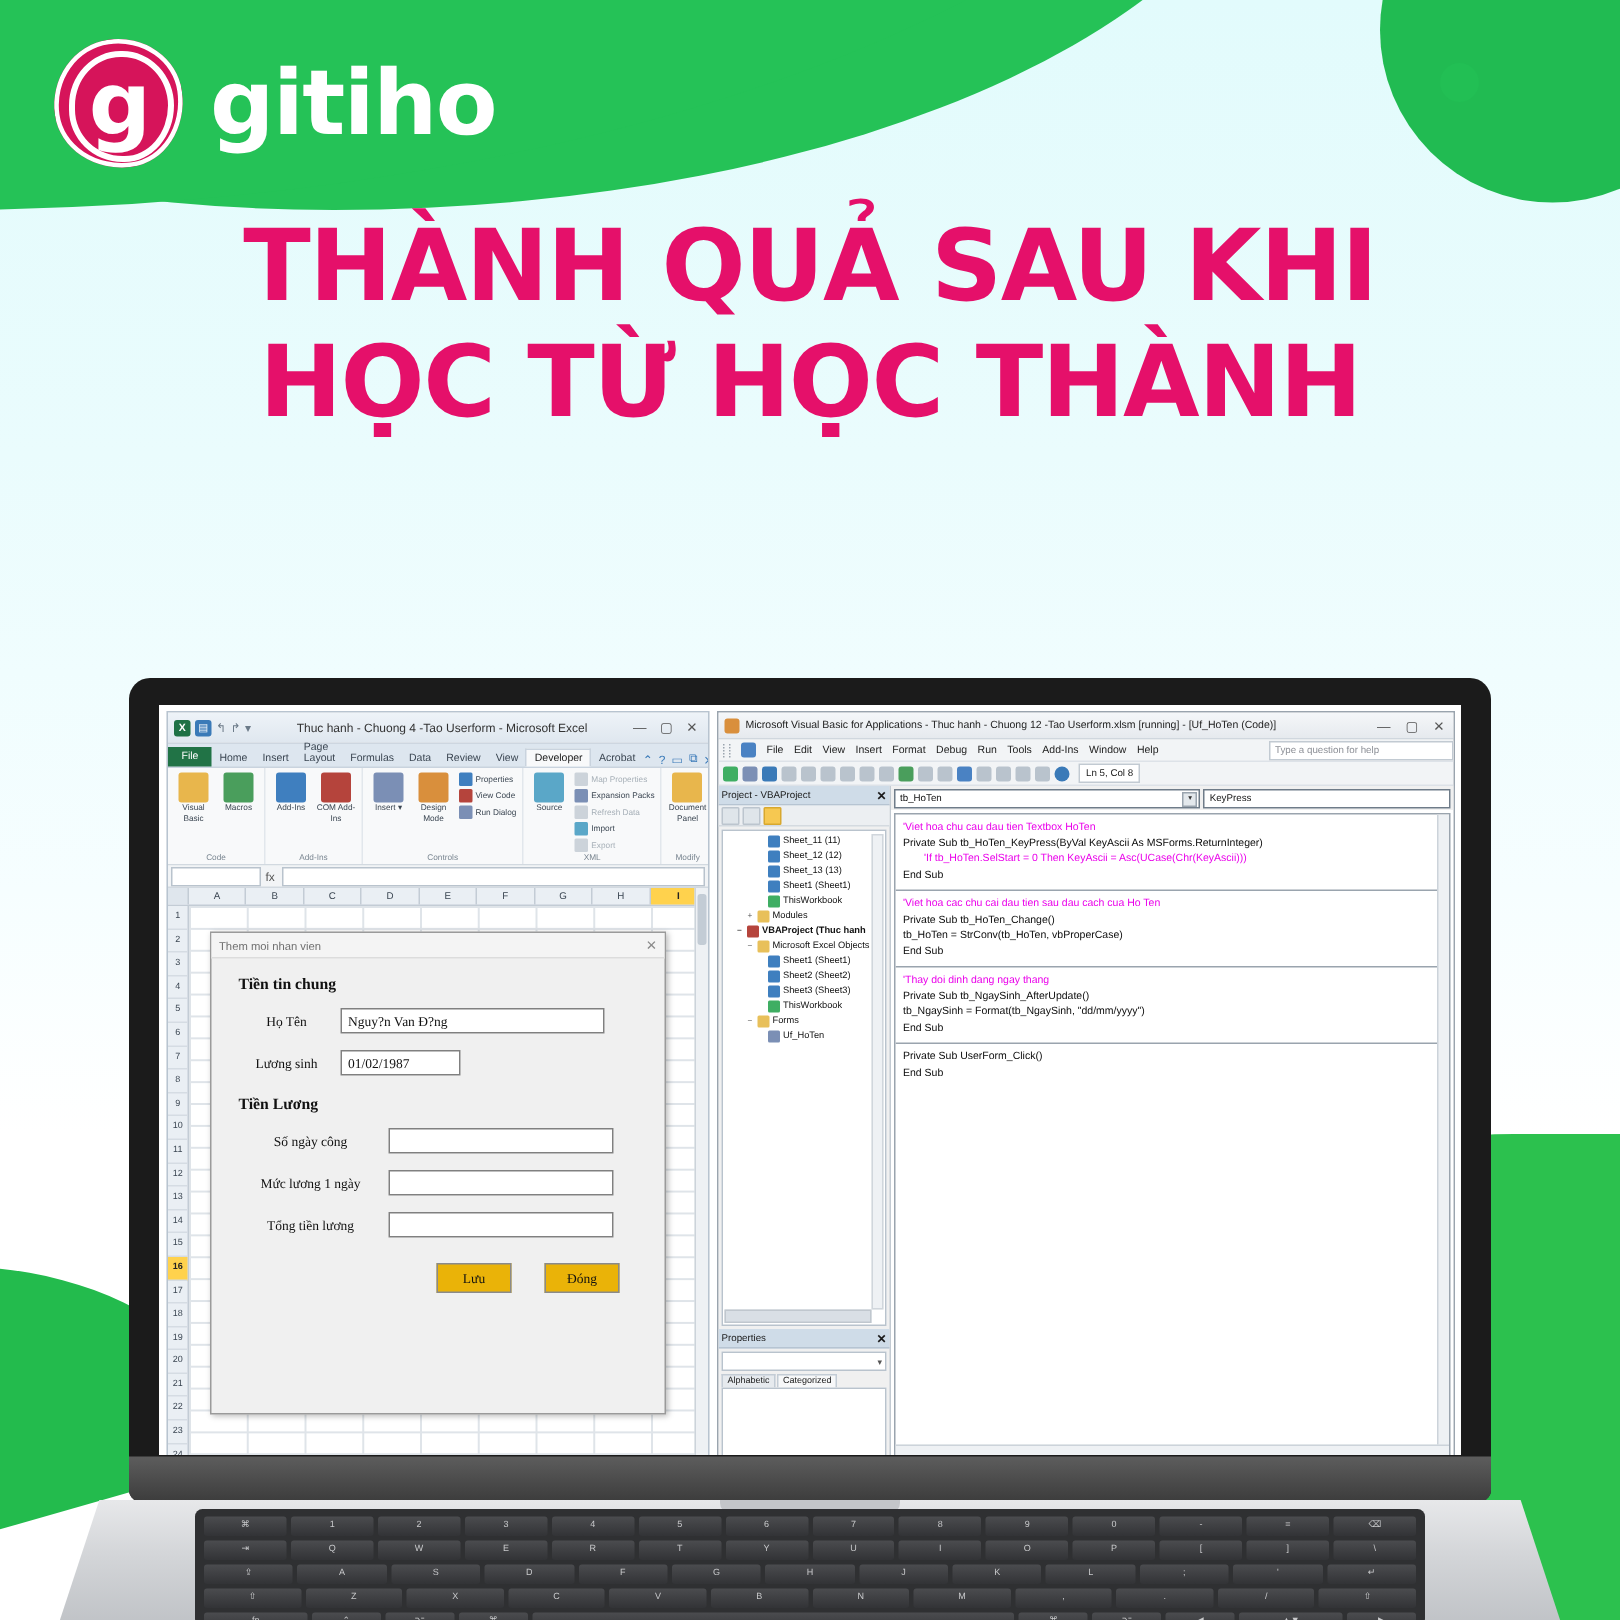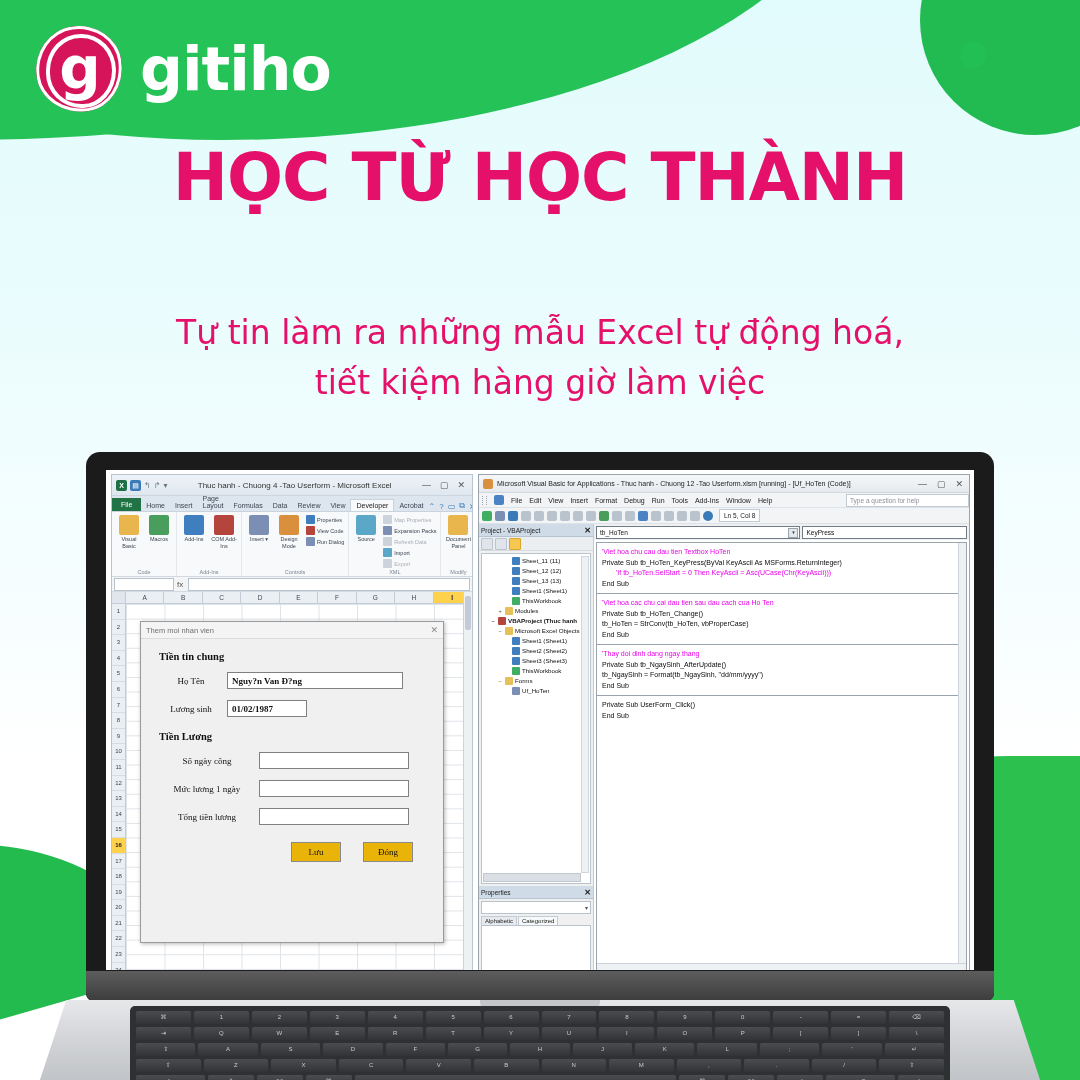--- a/index.html
+++ b/index.html
@@ -128,21 +128,21 @@
      border:1px solid #9a9a9a;box-shadow:1px 1px 4px rgba(0,0,0,.28);font-family:"Liberation Serif",serif;}
   .uf-title{height:16px;background:#f4f4f4;border-bottom:1px solid #dcdcdc;display:flex;align-items:center;
      padding:0 5px;font-size:7.5px;color:#6f6f6f;font-family:"Liberation Sans",sans-serif;}
   .uf-title .t{flex:1;}
   .uf-title .x{font-size:9px;color:#8a8a8a;cursor:default;}
   .uf-body{padding:8px 14px;}
   .uf-h{font-size:10.5px;font-weight:700;color:#111;margin:4px 0 10px 4px;}
   .uf-row{display:flex;align-items:center;margin-bottom:11px;}
   .uf-lbl{font-size:9px;color:#111;text-align:center;}
   .uf-inp{background:#fff;border:1px solid #808080;height:17px;font-size:9px;color:#111;padding:0 4px;
-     display:flex;align-items:center;box-sizing:border-box;font-weight:bold;}
+     display:flex;align-items:center;box-sizing:border-box;}
   .uf-btns{display:flex;justify-content:flex-end;gap:22px;padding:6px 16px 0 0;}
   .uf-btn{width:48px;height:18px;background:#eab308;border:1px solid #8a8a8a;font-size:9px;color:#111;
      display:flex;align-items:center;justify-content:center;}
 
   
   .vba{position:absolute;left:372px;top:4px;width:492px;height:498px;background:#f0f0f0;
      border:1px solid #9aa4ae;box-sizing:border-box;font-family:"Liberation Sans",sans-serif;overflow:hidden;}
   .vb-title{height:17px;background:linear-gradient(180deg,#f5f7f9,#e6eaee);display:flex;align-items:center;
      padding:0 4px;font-size:7px;color:#222;border-bottom:1px solid #d0d7de;}
   .vb-title .ic{width:10px;height:10px;background:#d98f3c;border-radius:2px;margin-right:4px;flex:none;}
@@ -228,25 +228,22 @@
   <div class="logo-wrap">
     <div class="logo-mark">
       <div class="outer"></div>
       <div class="ring"></div>
       <div class="gletter">g</div>
     </div>
     <div class="logo-text">gitiho</div>
   </div>
 
   <div class="headline">
+    <span>THÀNH QUẢ SAU KHI</span>
     <span class="l2">HỌC TỪ HỌC THÀNH</span>
-  </div>
-  <div class="subhead">
-    <div>Tự tin làm ra những mẫu Excel tự động hoá,</div>
-    <div>tiết kiệm hàng giờ làm việc</div>
   </div>
 
   <div class="laptop">
     <div class="lid">
       <div class="lid-inner">
 
         <div class="excel">
           <div class="xl-title">
             <span class="xl-qat">
               <span class="xl-ico green">X</span>

